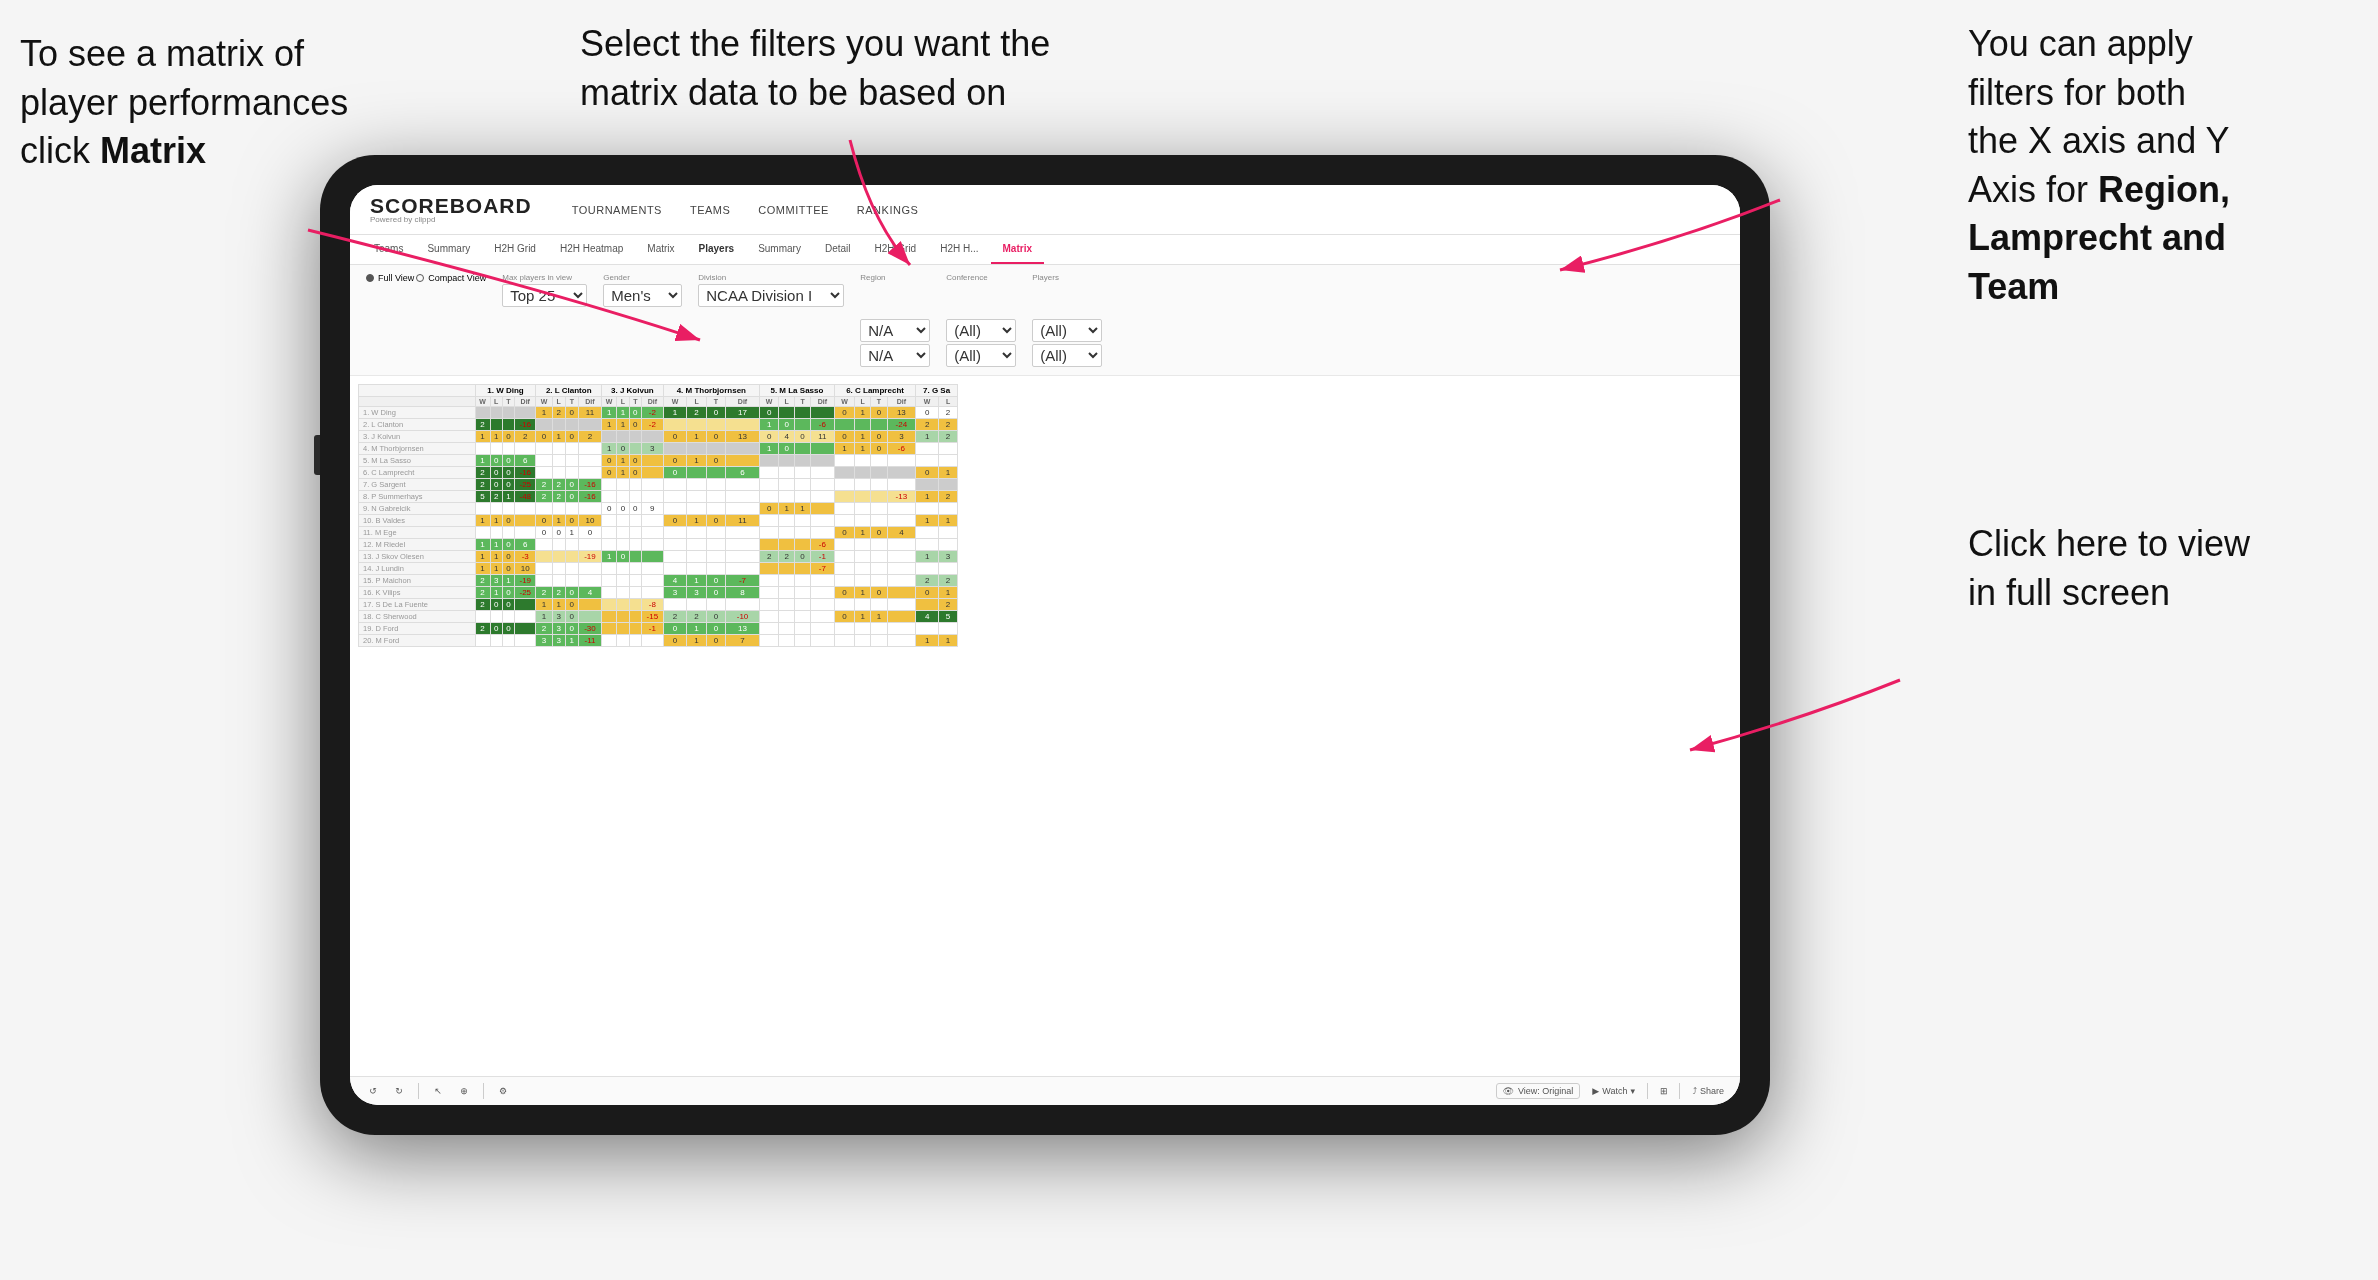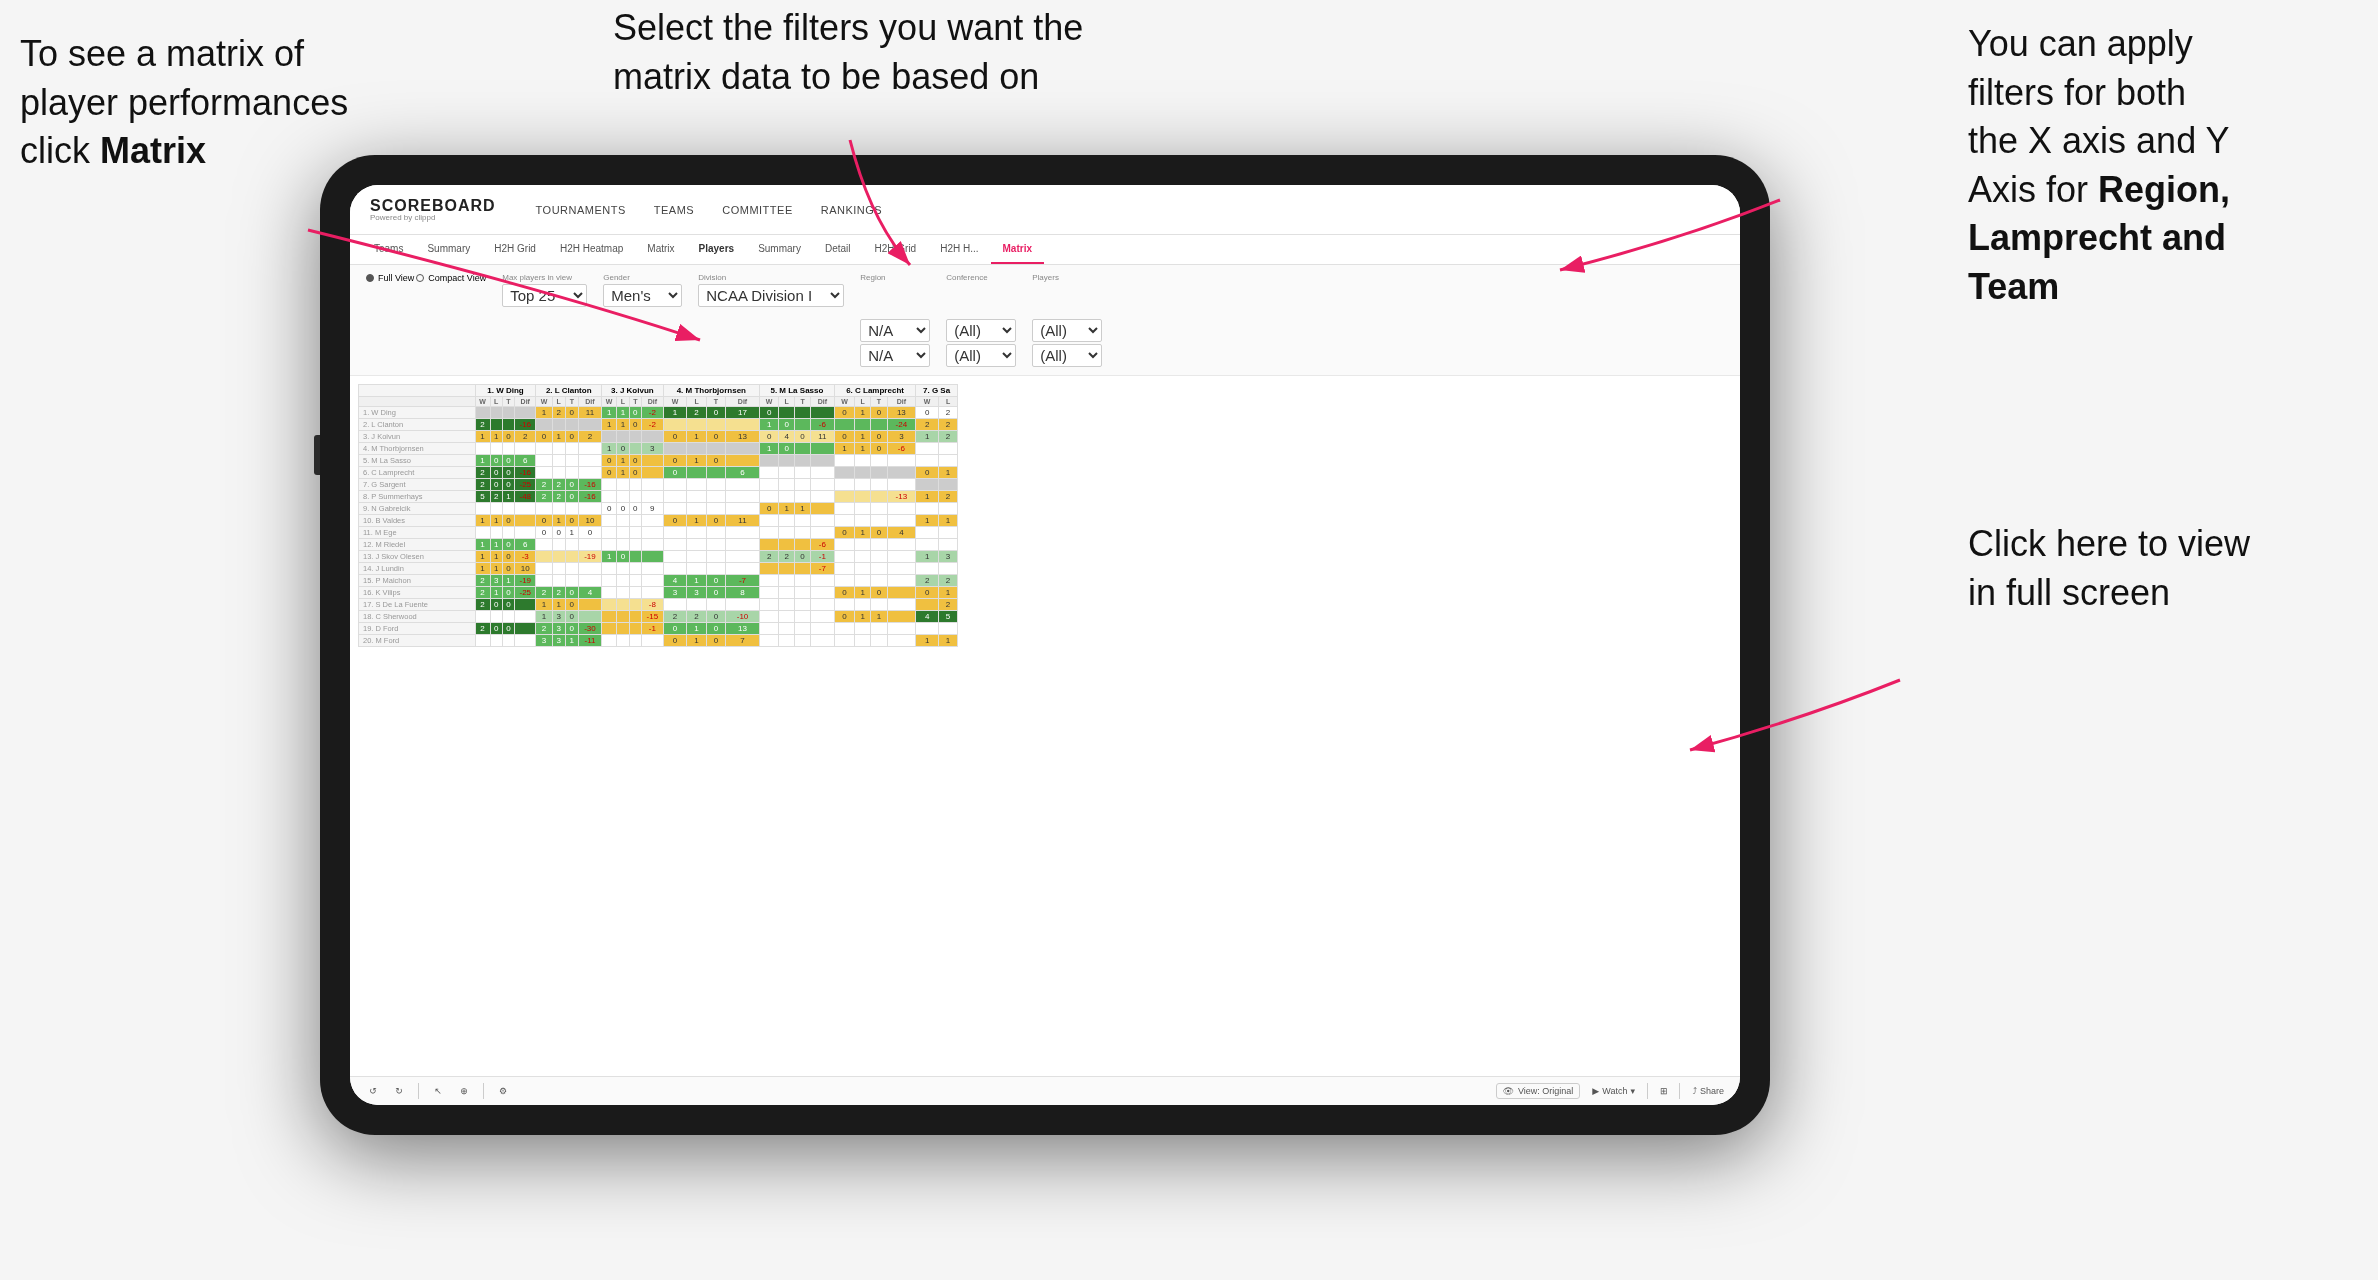--- a/index.html
+++ b/index.html
@@ -21,23 +21,22 @@
     }
     .annotation strong { font-weight: 700; }
 
     .ann-top-left {
       left: 20px;
       top: 30px;
       width: 380px;
     }
     .ann-top-center {
       left: 580px;
-      top: 4px;
+      top: 20px;
       width: 480px;
-      margin-left: 33px;
     }
     .ann-top-right {
       right: 30px;
       top: 20px;
       width: 380px;
     }
     .ann-bottom-right {
       right: 50px;
       top: 520px;
       width: 360px;
@@ -74,21 +73,21 @@
       gap: 40px;
       border-bottom: 1px solid #e0e0e0;
       min-height: 50px;
     }
     .sb-logo {
       display: flex;
       flex-direction: column;
       line-height: 1;
     }
     .sb-logo-title {
-      font-size: 16px;
+      font-size: 21px;
       font-weight: 800;
       color: #222;
       letter-spacing: 1px;
       text-transform: uppercase;
     }
     .sb-logo-sub {
       font-size: 8px;
       color: #888;
     }
     .sb-nav {

